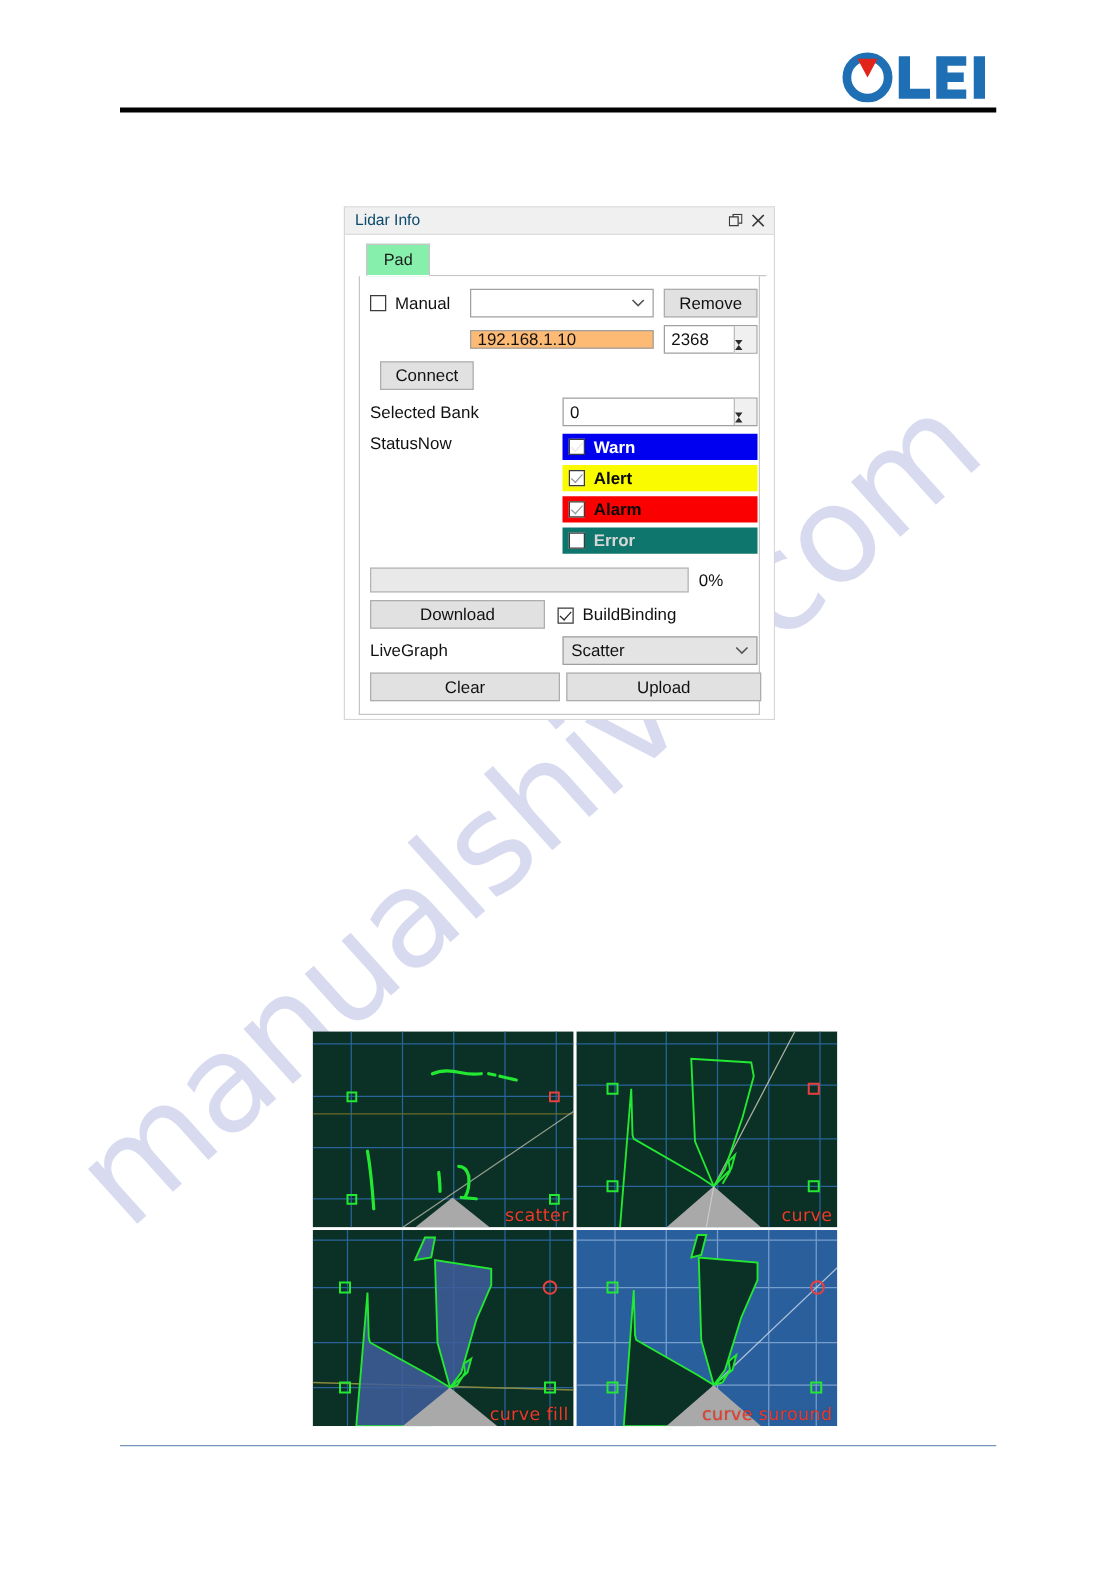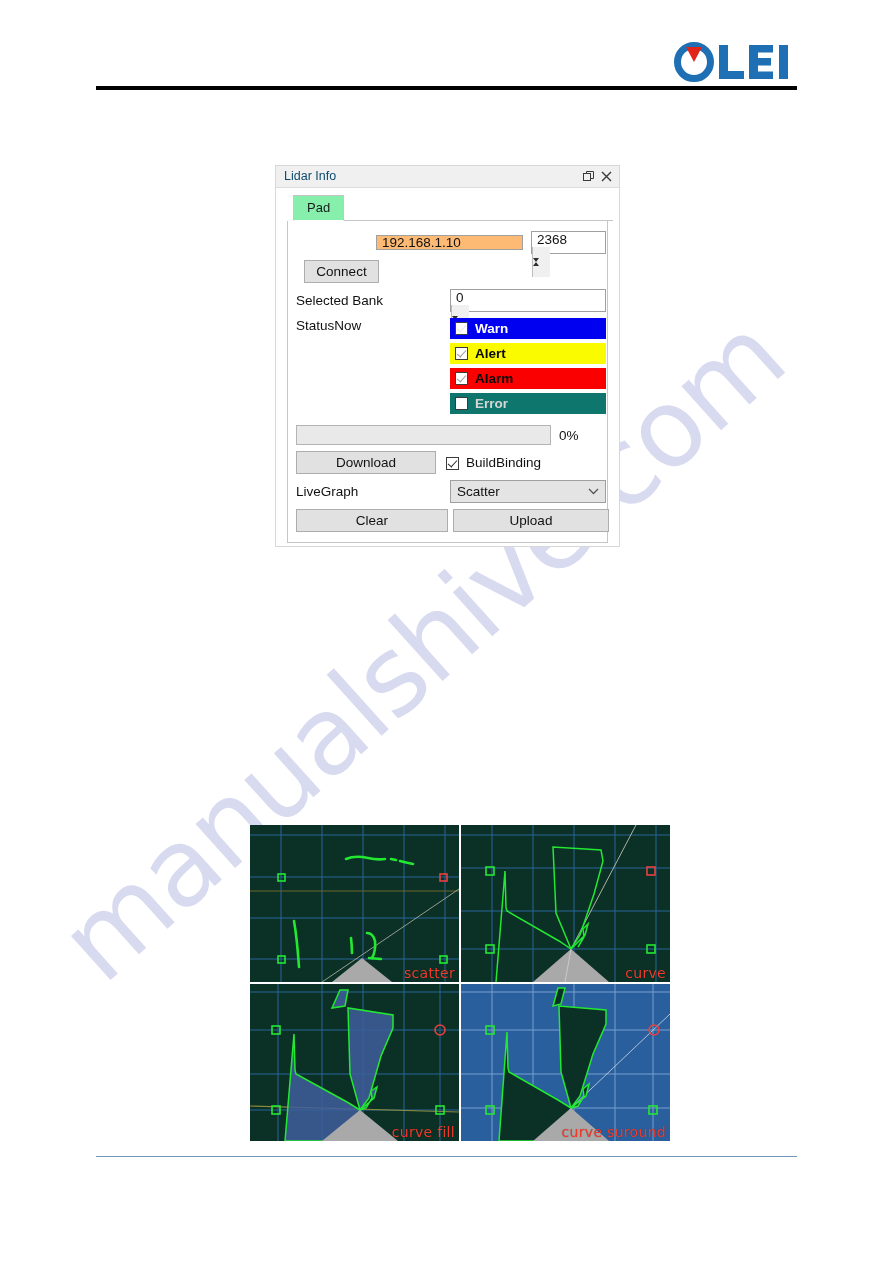--- a/index.html
+++ b/index.html
@@ -227,21 +227,20 @@
   }
 
   .spin {
     border: 1px solid #a0a0a0;
     background: #ffffff;
     height: 23px;
     box-sizing: border-box;
     display: flex;
     align-items: stretch;
     font-size: 13.5px;
-    flex-direction: column;
   }
   .spin .sval {
     flex: 1;
     display: flex; align-items: center;
     padding-left: 5px;
     color: #111;
   }
   .spin .sbtns {
     width: 17px;
     border-left: 1px solid #bdbdbd;
@@ -358,20 +357,35 @@
   </div>
 
   <div id="dialog-body">
 
     <div id="tab-strip">
       <div class="tab">Pad</div>
     </div>
 
     <div id="tab-panel">
 
+      <div class="row">
+        <div style="width:80px;display:flex;align-items:center;flex:none;">
+          <span class="chk"></span>
+          <span class="lbl" style="margin-left:7px;">Manual</span>
+        </div>
+        <div class="combo white" style="width:147px;flex:none;">
+          <span class="cval"></span>
+          <span class="carrow">
+            <svg width="11" height="7" viewBox="0 0 11 7">
+                <path d="M1 1 L5.5 5.5 L10 1" fill="none" stroke="#555" stroke-width="1.3"></path>
+              </svg>
+          </span>
+        </div>
+        <div class="btn" style="width:75px;margin-left:8px;flex:none;">Remove</div>
+      </div>
 
       <div class="row">
         <div style="width:80px;flex:none;"></div>
         <div class="tfield" style="width:147px;flex:none;">192.168.1.10</div>
         <div class="spin" style="width:75px;margin-left:8px;flex:none;">
           <span class="sval">2368</span>
           <span class="sbtns">
             <span><span class="tri-up"></span></span>
             <span><span class="tri-dn"></span></span>
           </span>

